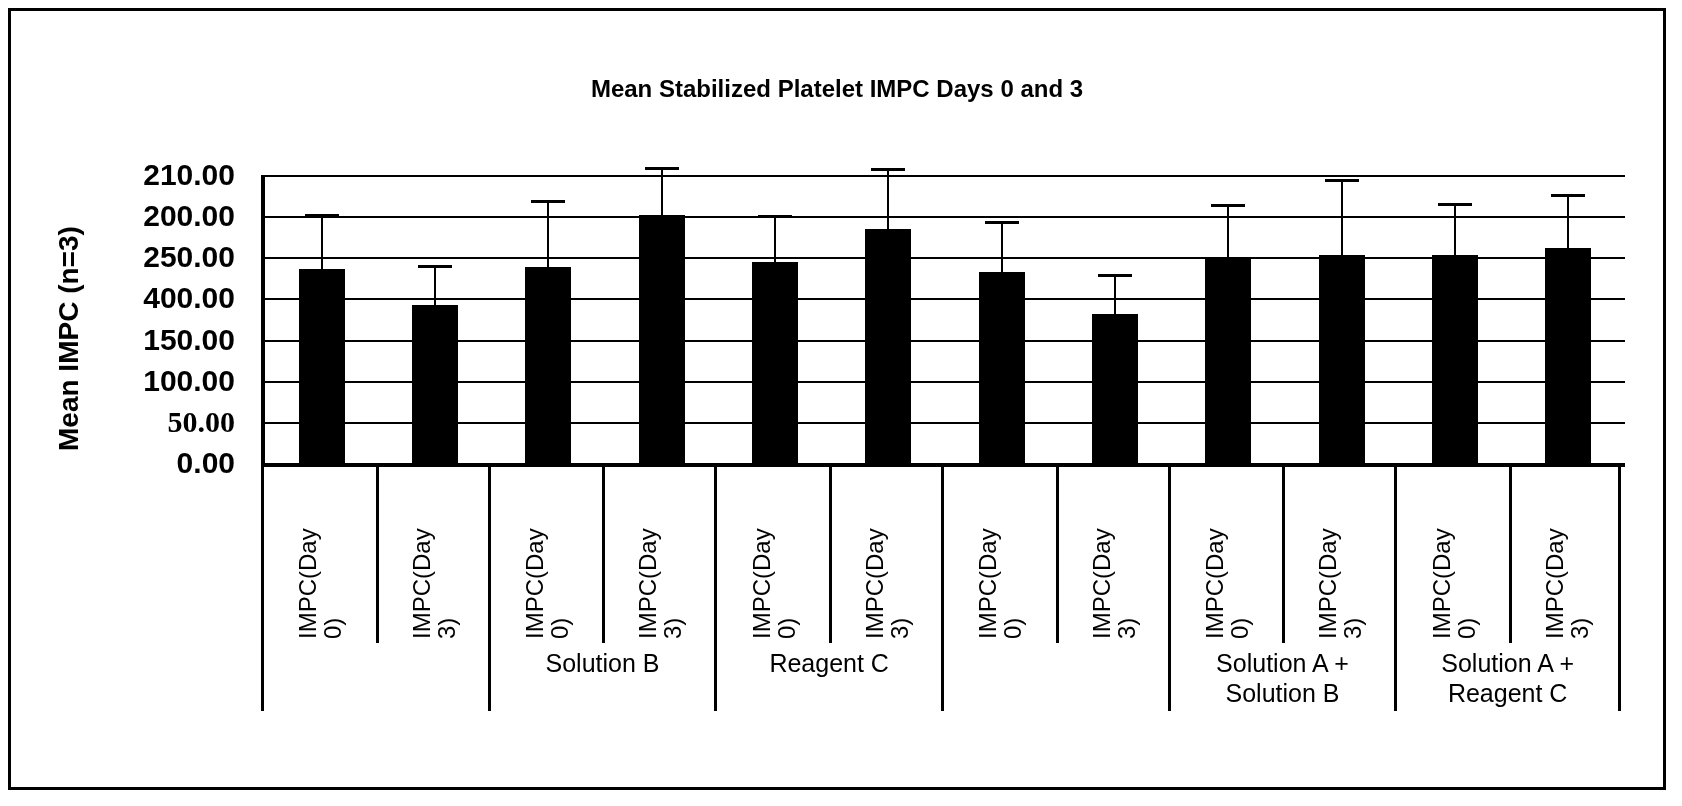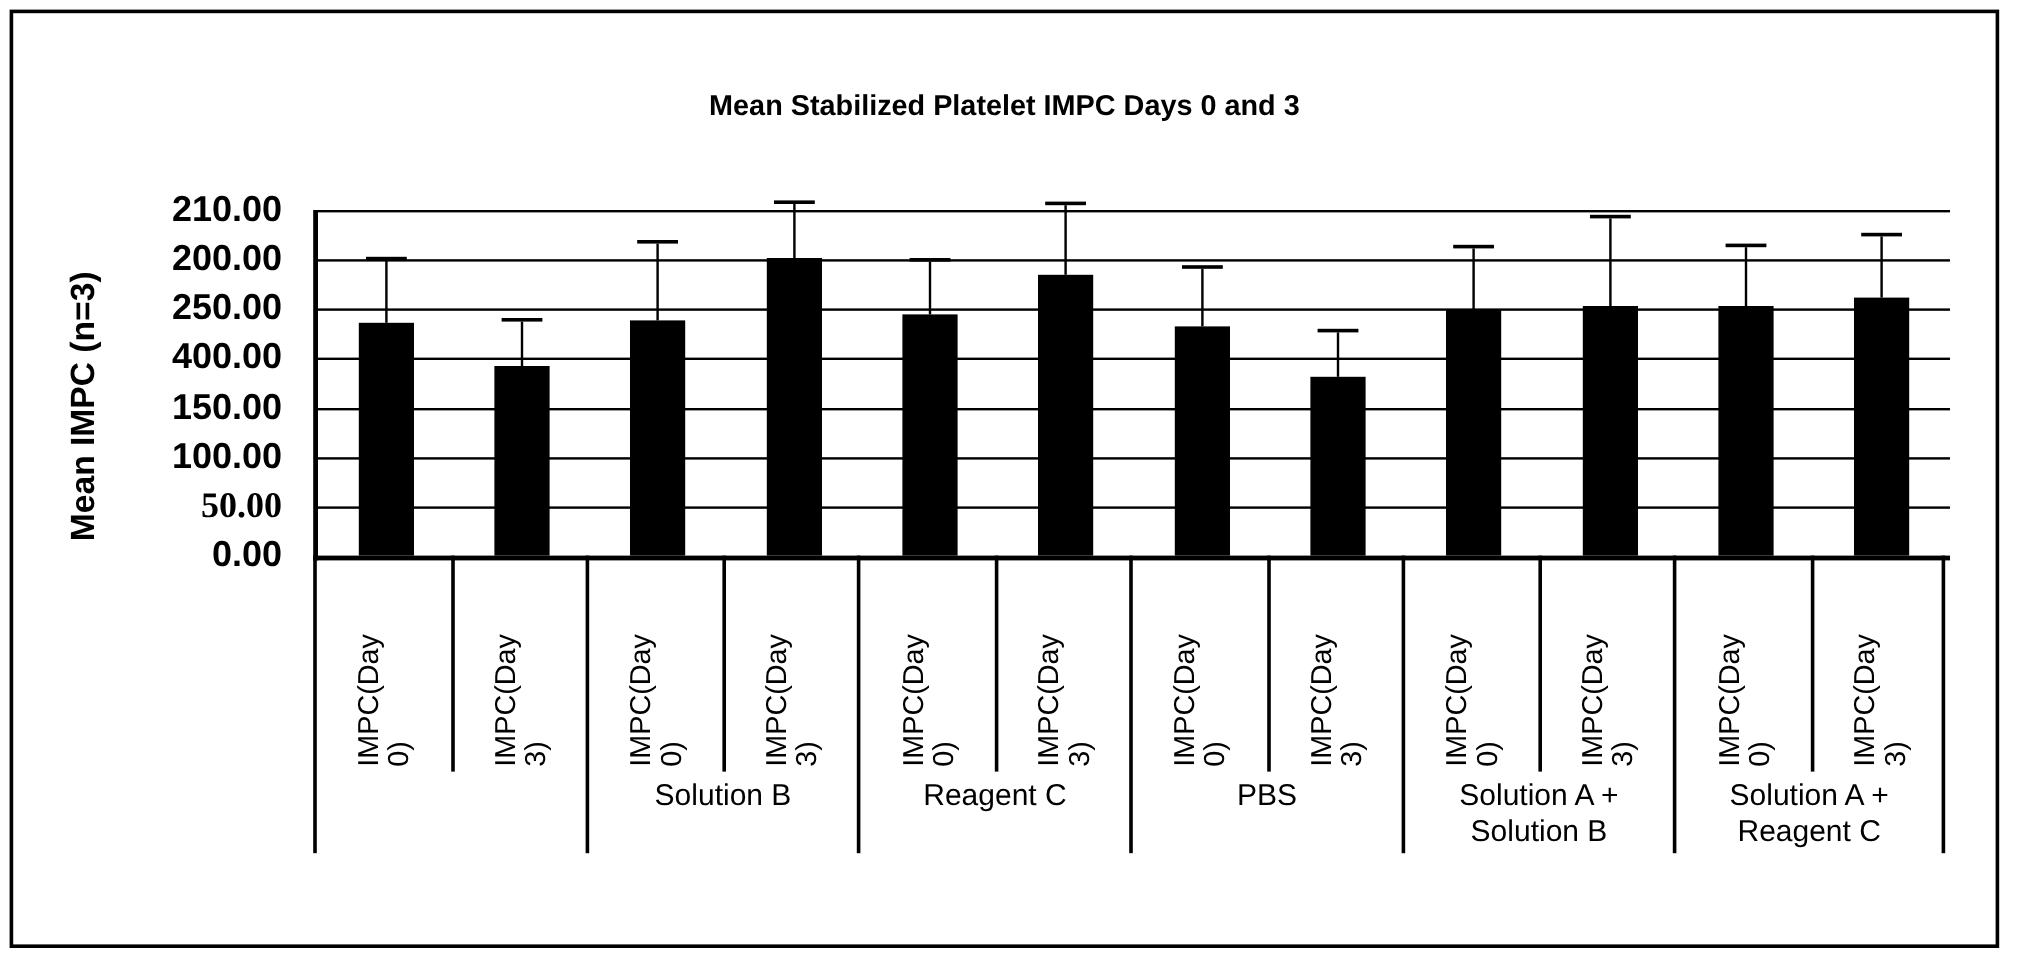--- a/index.html
+++ b/index.html
@@ -297,21 +297,20 @@
         <div class="glabel">Reagent C</div>
       </div>
       <div class="group" style="left: 680px; width: 226.667px;">
         <div class="subdiv" style="left: 111.833px;"></div>
         <div class="subcell" style="left: 0px; width: 113.333px;">
           <div class="vtext">IMPC(Day<br>0)</div>
         </div>
         <div class="subcell" style="left: 113.333px; width: 113.333px;">
           <div class="vtext">IMPC(Day<br>3)</div>
         </div>
-        <div class="glabel">PBS</div>
       </div>
       <div class="group" style="left: 906.667px; width: 226.667px;">
         <div class="subdiv" style="left: 111.833px;"></div>
         <div class="subcell" style="left: 0px; width: 113.333px;">
           <div class="vtext">IMPC(Day<br>0)</div>
         </div>
         <div class="subcell" style="left: 113.333px; width: 113.333px;">
           <div class="vtext">IMPC(Day<br>3)</div>
         </div>
         <div class="glabel">Solution A +<br>Solution B</div>

